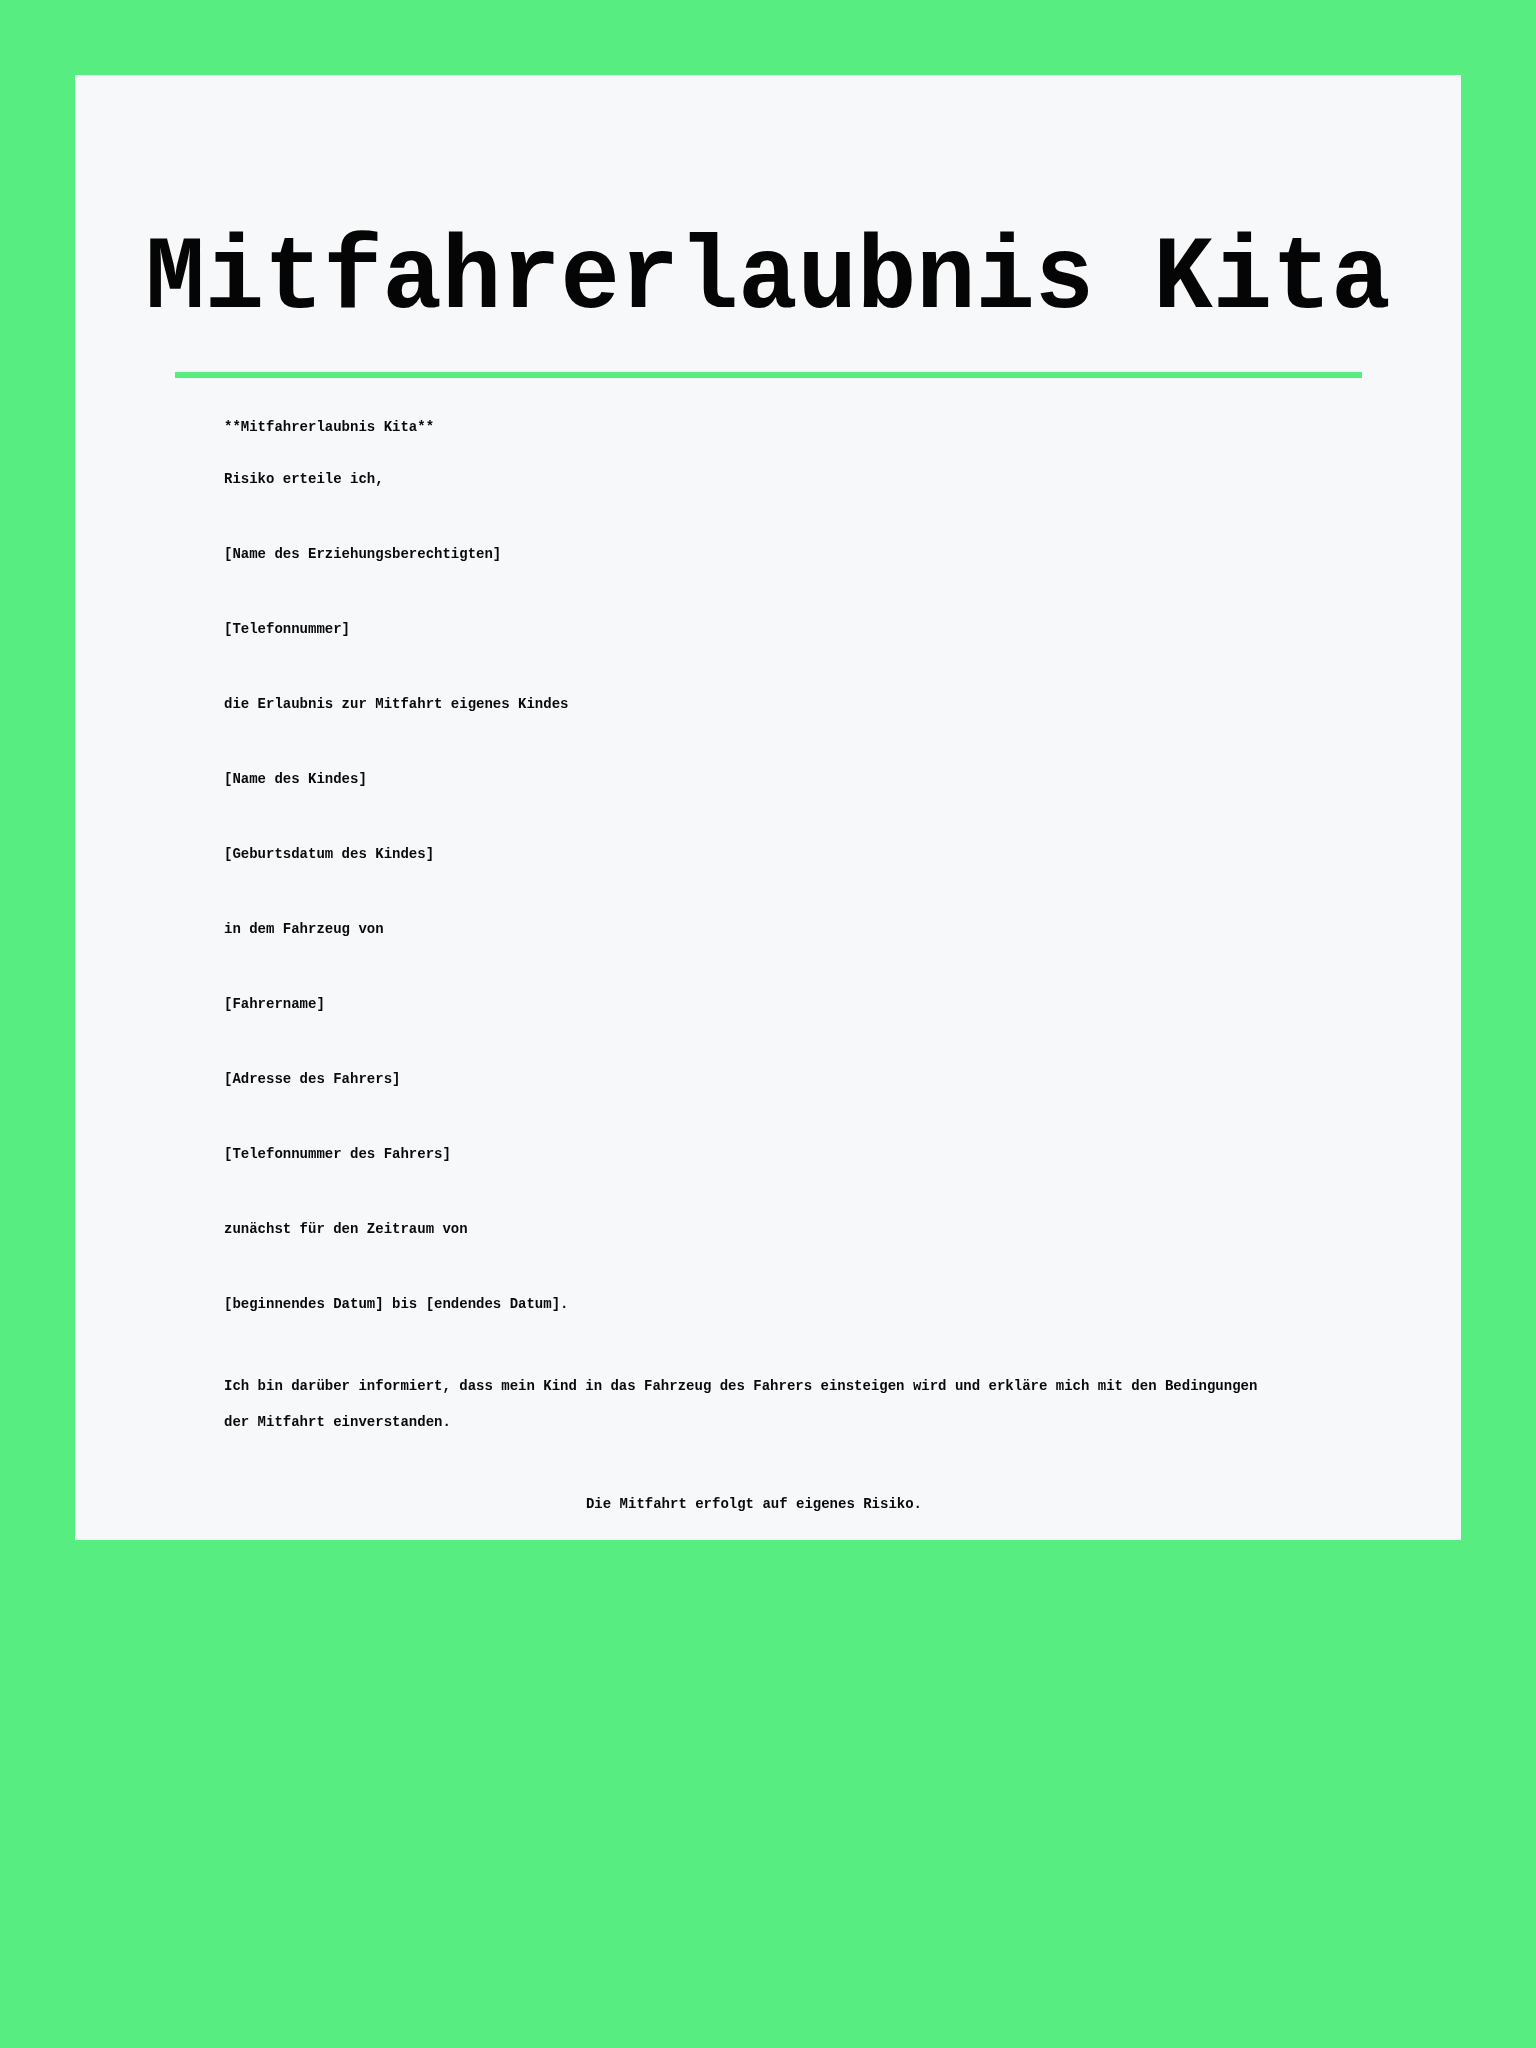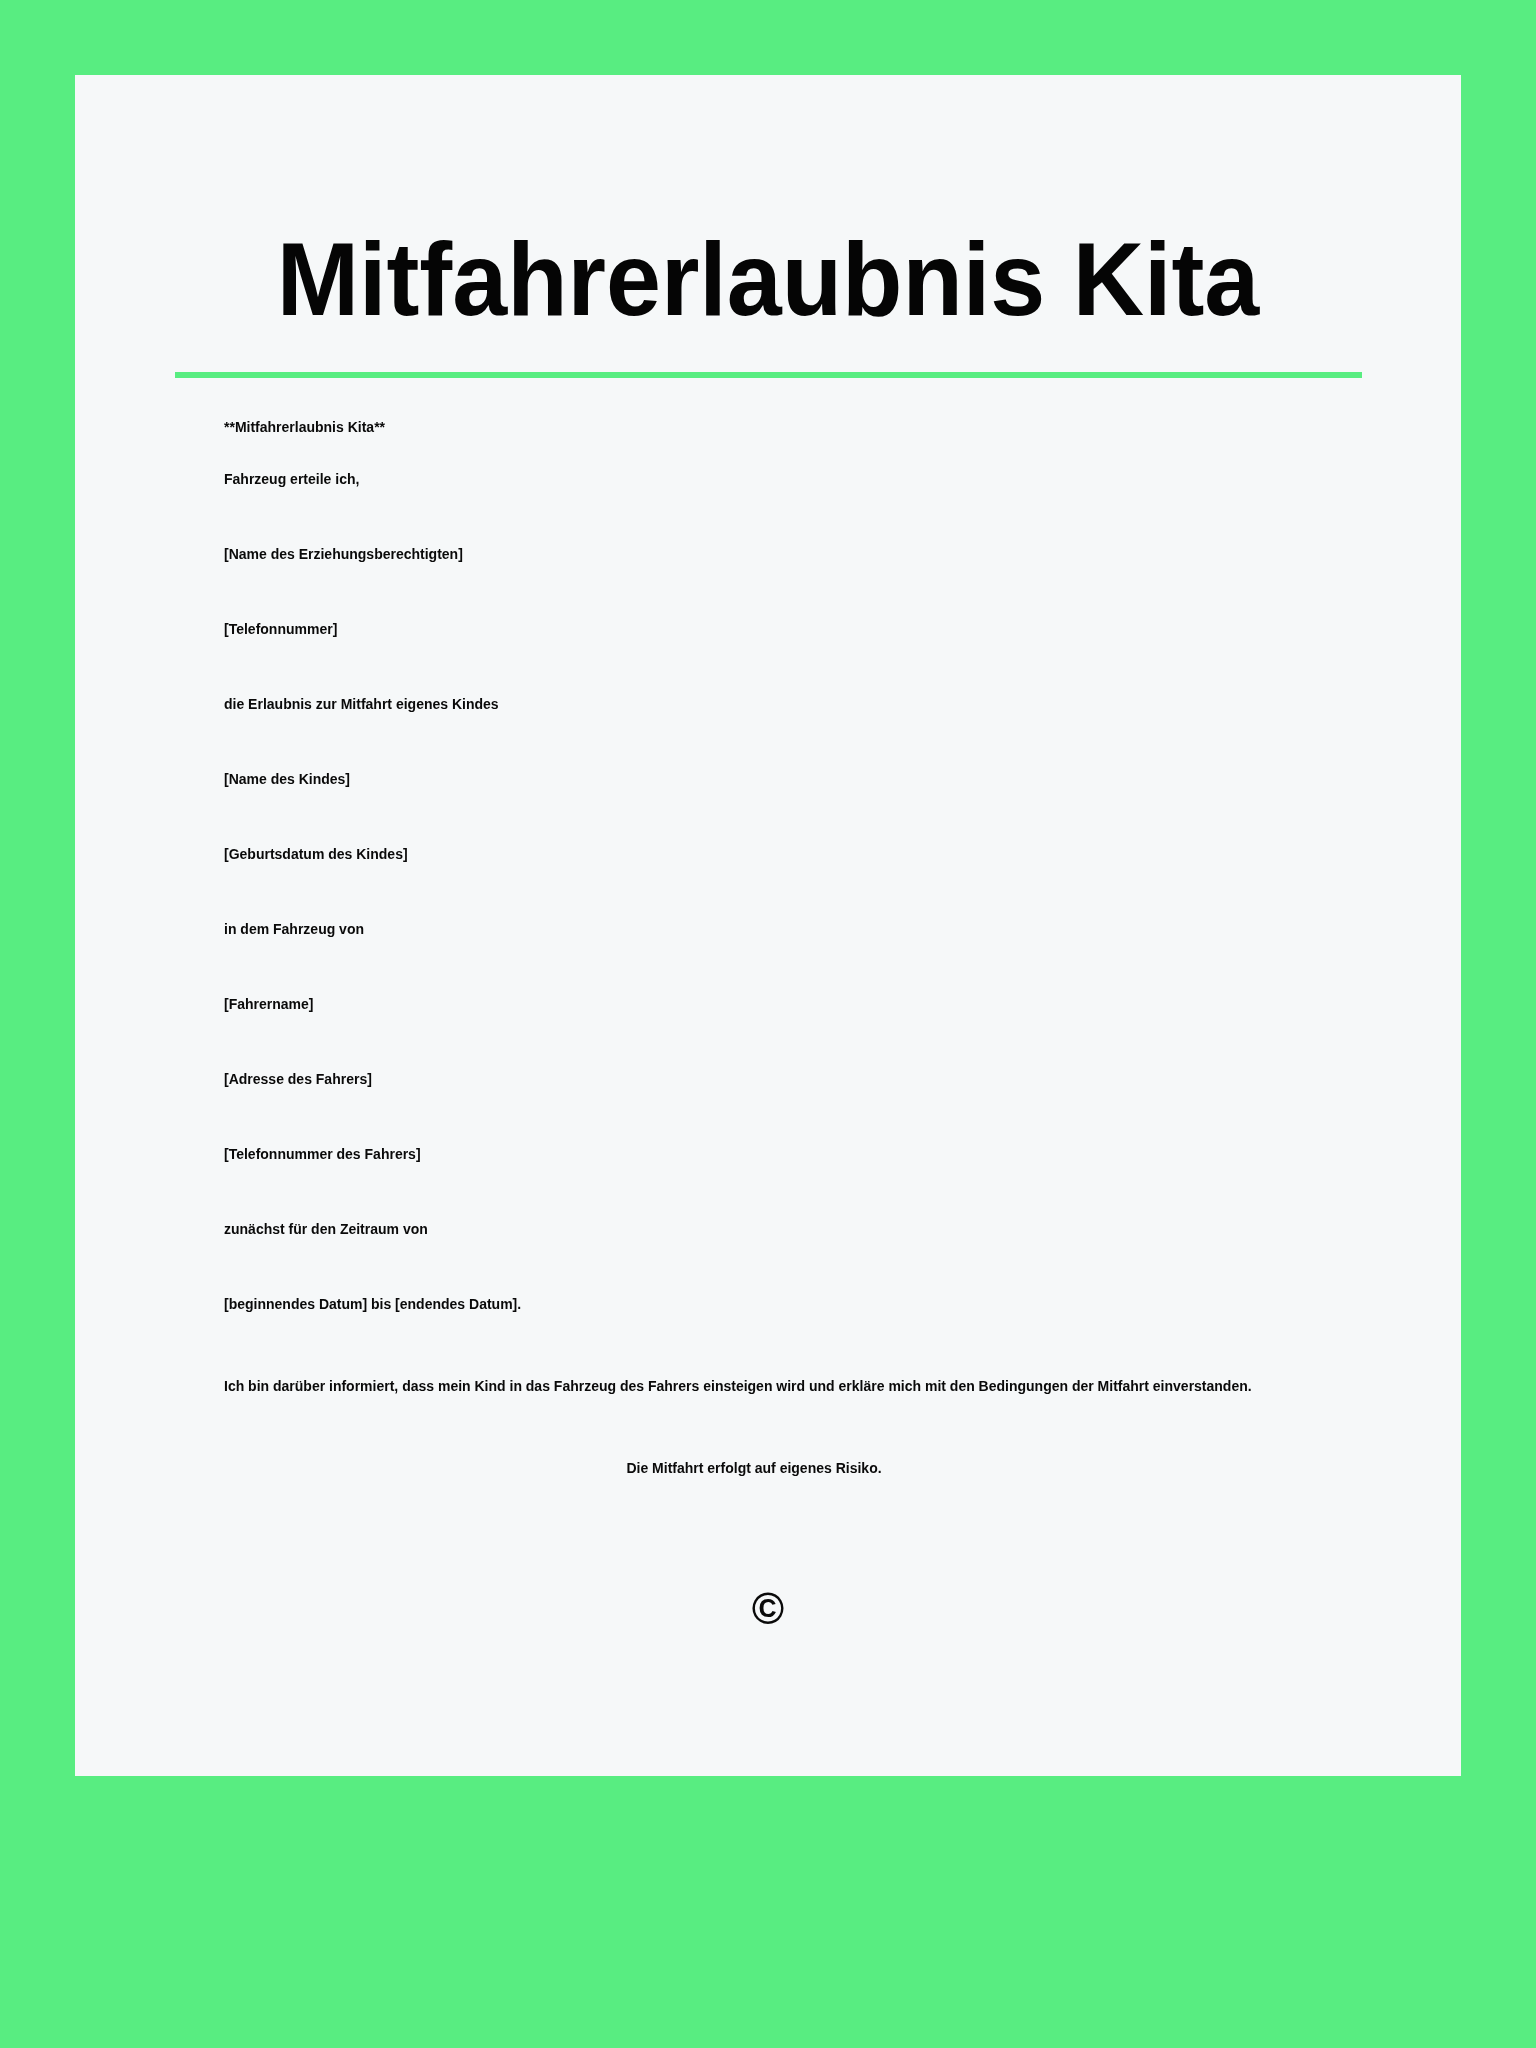--- a/index.html
+++ b/index.html
@@ -4,22 +4,23 @@
 <style>
   * { margin: 0; padding: 0; box-sizing: border-box; }
   html, body { width: 1536px; }
   body {
     font-family: "Liberation Sans", sans-serif;
     background: #58ED81;
   }
   .page {
     position: relative;
     width: 1536px;
-    height: 1776px;
+    height: 1540px;
     background: #58ED81;
+    font-family: Liberation Mono, monospace;
   }
   .card {
     position: absolute;
     left: 75px;
     top: 75px;
     width: 1386px;
     height: 1897px;
     background: #F6F8F9;
     padding-top: 150px;
     overflow: hidden;
@@ -66,21 +67,21 @@
 
 <div class="page">
   <div class="card">
 
     <h1 class="title">Mitfahrerlaubnis Kita</h1>
 
     <div class="divider"></div>
 
     <div class="content">
       <p class="para para-tight">**Mitfahrerlaubnis Kita**</p>
-      <p class="para">Fahrzeug erteile ich,</p>
+      <p class="para">Risiko erteile ich,</p>
       <p class="para">[Name des Erziehungsberechtigten]</p>
       <p class="para">[Telefonnummer]</p>
       <p class="para">die Erlaubnis zur Mitfahrt eigenes Kindes</p>
       <p class="para">[Name des Kindes]</p>
       <p class="para">[Geburtsdatum des Kindes]</p>
       <p class="para">in dem Fahrzeug von</p>
       <p class="para">[Fahrername]</p>
       <p class="para">[Adresse des Fahrers]</p>
       <p class="para">[Telefonnummer des Fahrers]</p>
       <p class="para">zunächst für den Zeitraum von</p>

